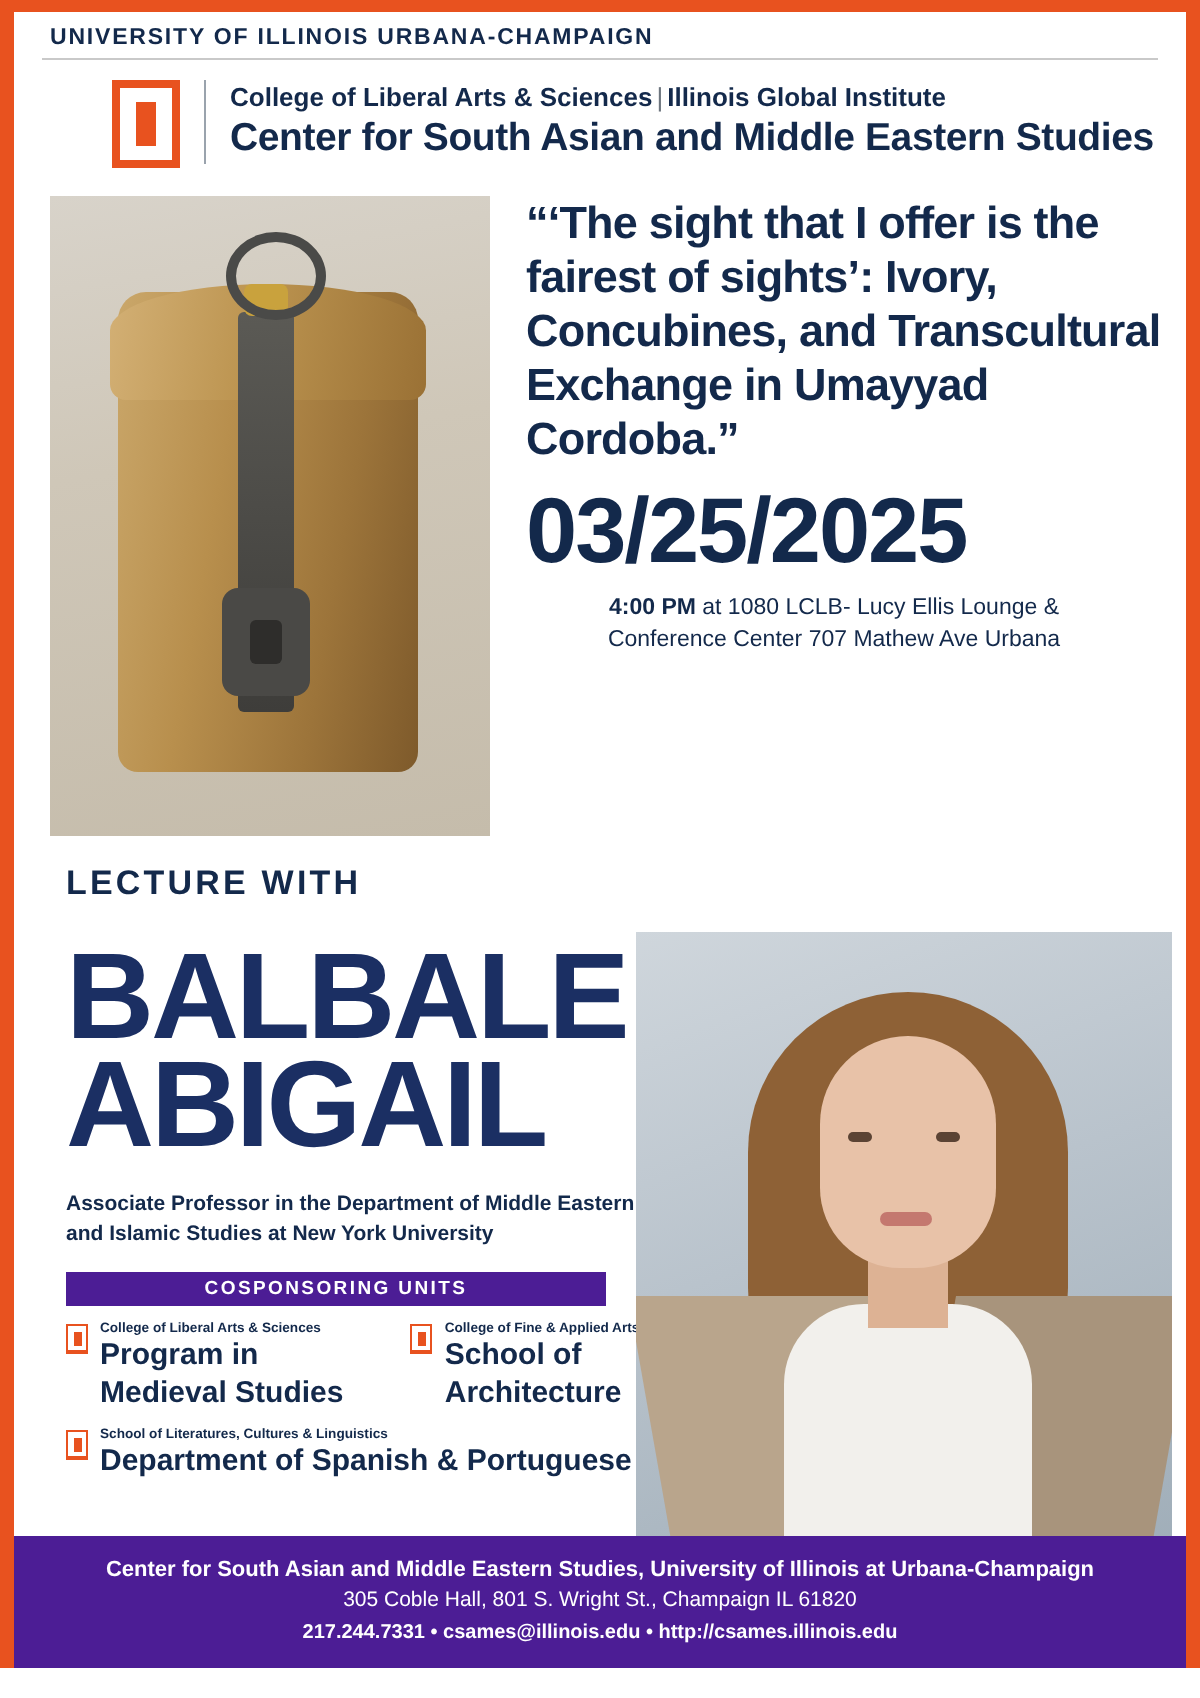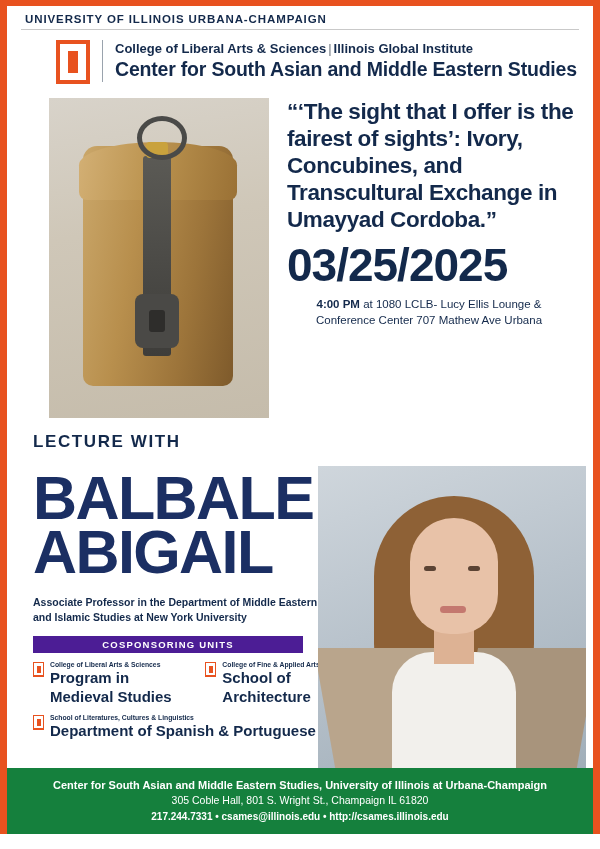--- a/index.html
+++ b/index.html
@@ -101,21 +101,20 @@
     font-size: 19.5px;
     font-weight: bold;
     color: #13294b;
     letter-spacing: -0.2px;
     white-space: nowrap;
   }
   
   .hero {
     display: flex;
     padding: 8px 0 0 18px;
-    margin-left: 24px;
   }
   .artifact {
     width: 220px;
     height: 320px;
     flex: 0 0 auto;
     background: linear-gradient(170deg, #d8d3ca 0%, #cfc7b8 40%, #c5bcab 100%);
     position: relative;
     overflow: hidden;
   }
   .artifact .vessel {
@@ -379,21 +378,21 @@
     width: 26px; height: 7px;
     background: #c4786f;
     border-radius: 4px;
   }
   
   .footer {
     position: absolute;
     left: 0;
     right: 0;
     bottom: 0;
-    background: #15803d;
+    background: #4c1d95;
     color: #ffffff;
     text-align: center;
     padding: 9px 0 10px 0;
     font-size: 11px;
     font-weight: bold;
     line-height: 1.5;
   }
   .footer .l1 { font-size: 11px; }
   .footer .l2 { font-size: 10.5px; font-weight: normal; }
   .footer .l3 { font-size: 10px; }

